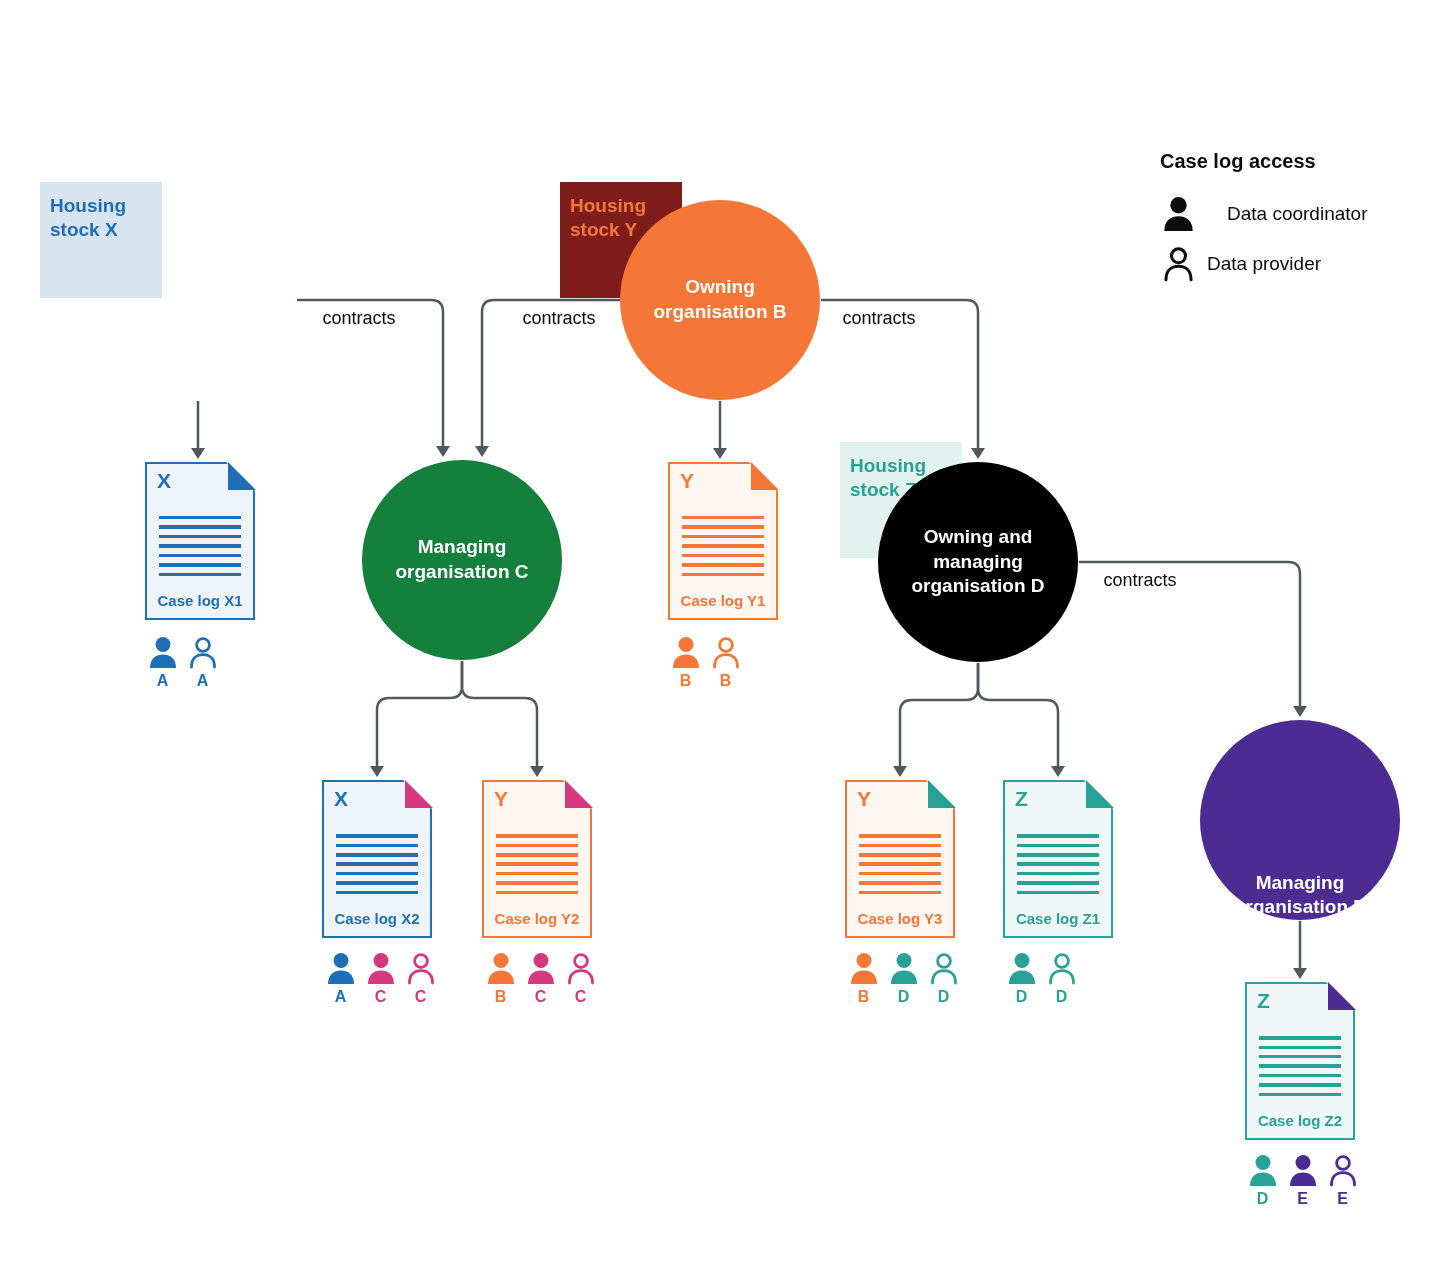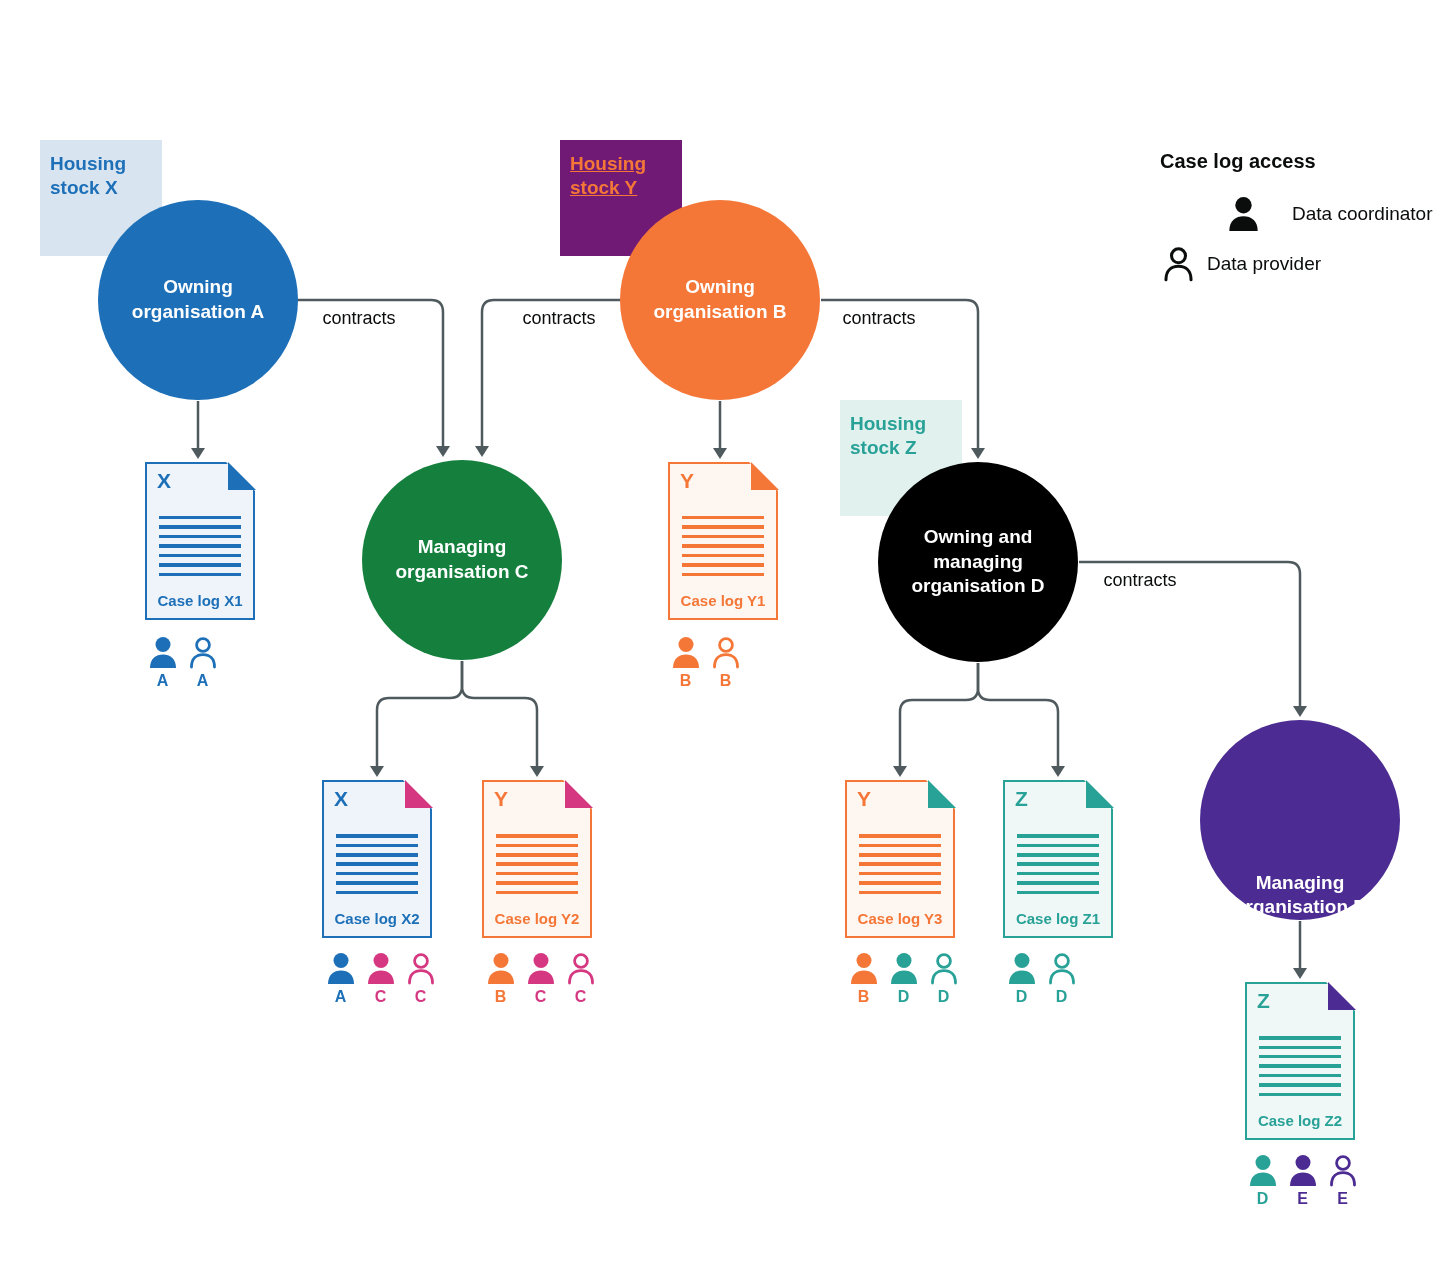--- a/index.html
+++ b/index.html
@@ -7,23 +7,23 @@
   .canvas{position:relative;width:1440px;height:1280px;background:#fff;overflow:hidden;}
 
   .title{position:absolute;left:42px;top:42px;font-size:31px;font-weight:bold;letter-spacing:-0.3px;}
 
   
   .c-blue{color:#1d70b8}.c-orange{color:#f47738}.c-pink{color:#d53880}
   .c-teal{color:#28a197}.c-purple{color:#4c2c92}.c-black{color:#0b0c0c}
 
   
   .stock{position:absolute;width:122px;height:116px;padding:12px 10px;box-sizing:border-box;
-         font-weight:bold;font-size:19px;line-height:1.25;}
+         font-weight:bold;font-size:19px;line-height:1.25;margin-top:42px;}
   .stock-x{background:#d9e4f1;color:#1d70b8;}
-  .stock-y{background:#701a75;color:#f47738;text-decoration:underline;}
+  .stock-y{background:#7f1d1d;color:#f47738;}
   .stock-z{background:#e0f1ee;color:#28a197;}
 
   
   .org{position:absolute;width:200px;height:200px;border-radius:50%;display:flex;align-items:center;
        justify-content:center;text-align:center;color:#fff;font-weight:bold;font-size:19px;
        line-height:1.3;padding:0 26px;box-sizing:border-box;}
   .circle-blue{background:#1d70b8}.circle-orange{background:#f47738}.circle-pink{background:#15803d}
   .circle-teal{background:#000000}.circle-purple{background:#4c2c92}
 
   
@@ -99,23 +99,20 @@
       <polygon points="1293,706 1307,706 1300,717"></polygon>
       <polygon points="1293,968 1307,968 1300,979"></polygon>
     </g>
   </svg>
 
   <div class="contract" style="left:359px;top:308px;">contracts</div>
   <div class="contract" style="left:559px;top:308px;">contracts</div>
   <div class="contract" style="left:879px;top:308px;">contracts</div>
   <div class="contract" style="left:1140px;top:570px;">contracts</div>
 
-  <div class="org circle-blue" style="left:98px;top:200px;">
-    <span>Owning organisation A</span>
-  </div>
   <div class="org circle-orange" style="left:620px;top:200px;justify-content:center;">
     <span>Owning organisation B</span>
   </div>
   <div class="org circle-pink" style="left:362px;top:460px;">
     <span>Managing organisation C</span>
   </div>
   <div class="org circle-teal" style="left:878px;top:462px;">
     <span>Owning and managing organisation D</span>
   </div>
   <div class="org circle-purple" style="left:1200px;top:720px;align-items:flex-end;">
@@ -319,21 +316,21 @@
     <div class="person c-purple">
       <svg width="30" height="33" viewBox="0 0 30 33">
           <circle cx="15" cy="9" r="6.4" fill="none" stroke="currentColor" stroke-width="2.8"></circle>
           <path d="M3.5 31 C3.5 22.5 8.5 18.6 15 18.6 C21.5 18.6 26.5 22.5 26.5 31" fill="none" stroke="currentColor" stroke-width="2.8" stroke-linecap="round"></path>
         </svg>
       <span class="ltr">E</span>
     </div>
   </div>
 
   <div class="legend-title">Case log access</div>
-  <div class="legend-item" style="left:1227px;top:196px;gap:32px;">
+  <div class="legend-item" style="left:1162px;top:196px;gap:32px;">
     <span class="c-black">
       <svg width="33" height="36" viewBox="0 0 30 33" style="display:block;">
           <circle cx="15" cy="8.5" r="7.5" fill="currentColor"></circle>
           <path d="M2 32 C2 22.5 8 18.5 15 18.5 C22 18.5 28 22.5 28 32 Z" fill="currentColor"></path>
         </svg>
     </span>
     <span>Data coordinator</span>
   </div>
   <div class="legend-item" style="left:1162px;top:246px;">
     <span class="c-black">

